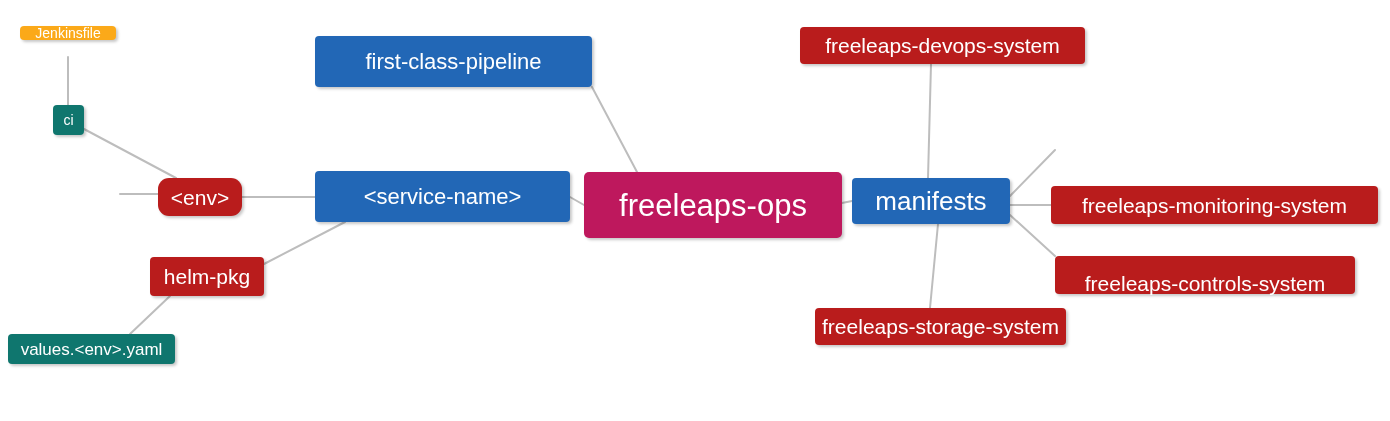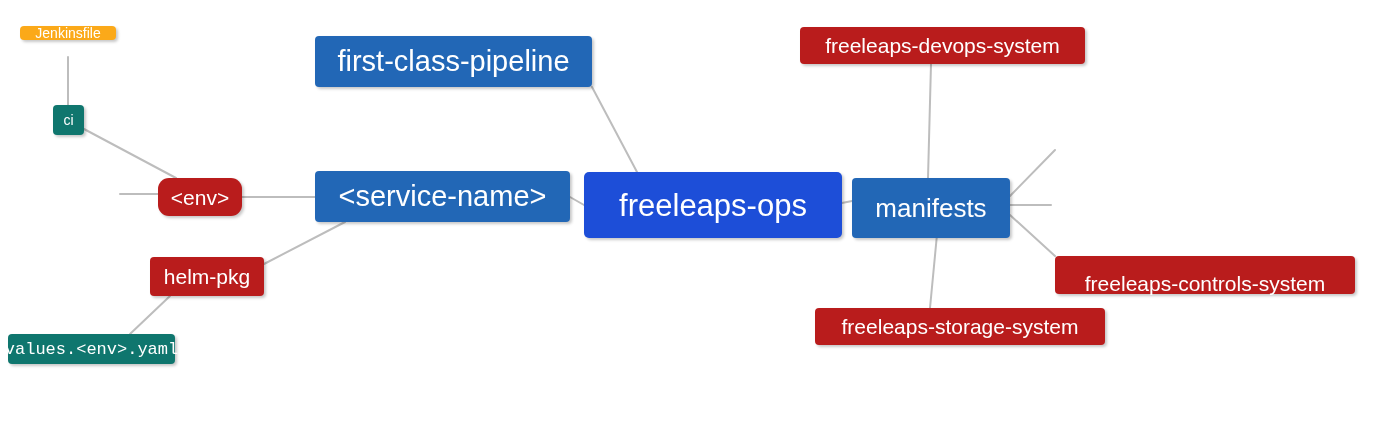--- a/index.html
+++ b/index.html
@@ -35,37 +35,37 @@
     color: #ffffff;
     border-radius: 4px;
     white-space: nowrap;
     letter-spacing: 0px;
     box-shadow: 2px 2px 3px rgba(0,0,0,0.22);
     z-index: 2;
     padding: 0 10px;
     line-height: 1;
   }
   .node.root {
-    background: #1d4ed8;
+    background: #be185d;
     font-size: 31px;
     border-radius: 5px;
   }
   .node.blue {
     background: #2267b6;
   }
   .node.green {
     background: #b91c1c;
   }
   .node.orange {
     background: #fba919;
   }
   .node.red {
     background: #0f766e;
   }
-  .sz-xl  { font-size: 29px; }
+  .sz-xl  { font-size: 22px; }
   .sz-lg  { font-size: 26px; }
   .sz-md  { font-size: 21px; }
   .sz-sm  { font-size: 17px; }
   .sz-xs  { font-size: 14px; }
 </style>
 </head>
 <body>
 
 <div id="mindmap">
   <svg id="edge-layer" viewBox="0 0 1390 421" width="1390" height="421">
@@ -86,40 +86,43 @@
     </svg>
 <div class="node root" style="left: 584px; top: 172px; width: 258px; height: 66px;">
       <span>freeleaps-ops</span>
     </div>
     <div class="node blue sz-xl" style="left: 315px; top: 171px; width: 255px; height: 51px;">
       <span>&lt;service-name&gt;</span>
     </div>
     <div class="node blue sz-xl" style="left: 315px; top: 36px; width: 277px; height: 51px;">
       <span>first-class-pipeline</span>
     </div>
-    <div class="node blue sz-lg" style="left: 852px; top: 178px; width: 158px; height: 60px;">
+    <div class="node blue sz-lg" style="left: 852px; top: 178px; width: 158px; height: 46px;">
       <span>manifests</span>
     </div>
     <div class="node green sz-md" style="left: 158px; top: 178px; width: 84px; height: 38px; border-radius: 11px;">
       <span>&lt;env&gt;</span>
     </div>
     <div class="node green sz-md" style="left: 150px; top: 257px; width: 114px; height: 39px;">
       <span>helm-pkg</span>
     </div>
     <div class="node orange sz-xs" style="left: 20px; top: 26px; width: 96px; height: 14px;">
       <span>Jenkinsfile</span>
     </div>
     <div class="node red sz-xs" style="left: 53px; top: 105px; width: 31px; height: 30px;">
       <span>ci</span>
     </div>
-    <div class="node red sz-sm" style="left: 8px; top: 334px; width: 167px; height: 30px; font-family: Liberation Mono, monospace;">
+    <div class="node red sz-sm" style="left: 8px; top: 334px; width: 167px; height: 30px;">
       <span>values.&lt;env&gt;.yaml</span>
     </div>
     <div class="node green sz-md" style="left: 800px; top: 27px; width: 285px; height: 37px;">
       <span>freeleaps-devops-system</span>
     </div>
+    <div class="node green sz-md" style="left: 1051px; top: 186px; width: 327px; height: 38px;">
+      <span>freeleaps-monitoring-system</span>
+    </div>
     <div class="node green sz-md" style="left: 1055px; top: 256px; width: 300px; height: 38px; align-items: flex-end;">
       <span>freeleaps-controls-system</span>
     </div>
-    <div class="node green sz-md" style="left: 815px; top: 308px; width: 290px; height: 37px;">
+    <div class="node green sz-md" style="left: 815px; top: 308px; width: 251px; height: 37px;">
       <span>freeleaps-storage-system</span>
     </div>
   </div>
 
 </body></html>

